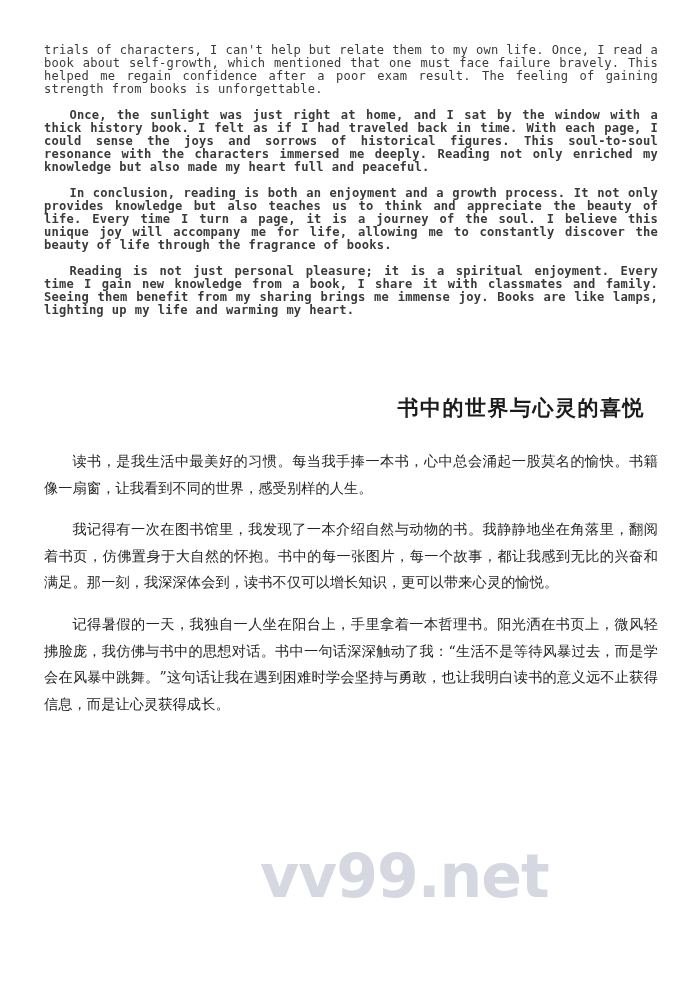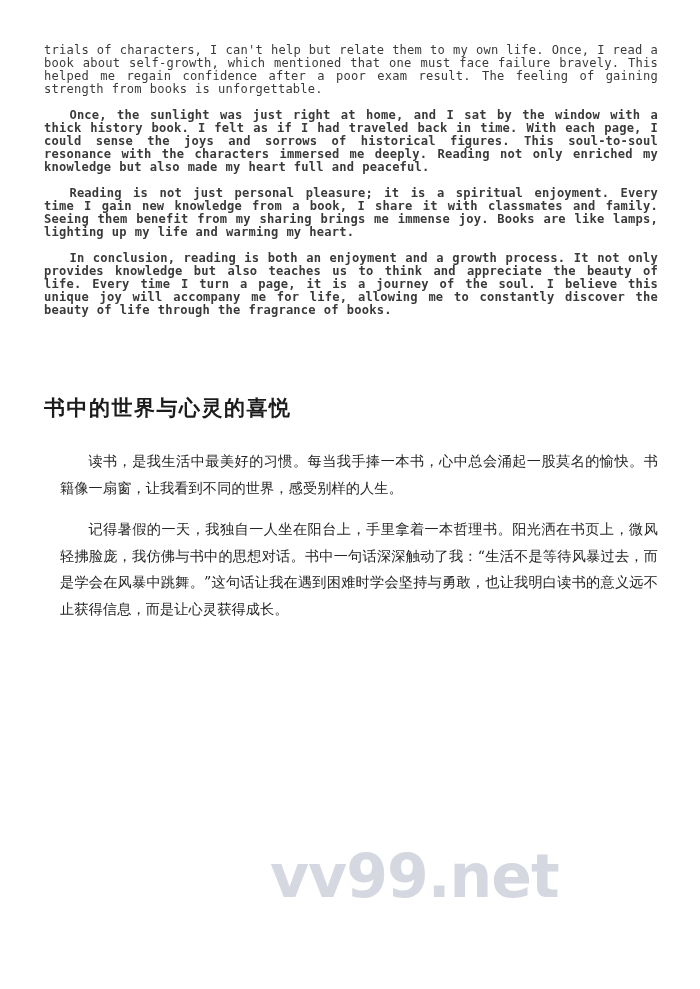--- a/index.html
+++ b/index.html
@@ -20,21 +20,21 @@
     position: absolute;
     left: 0; top: 0;
     width: 700px;
     height: 989px;
     background: #ffffff;
   }
 
   
   #watermark {
     position: absolute;
-    left: 270px;
+    left: 260px;
     top: 845px;
     width: 430px;
     height: 62px;
     font-family: "DejaVu Sans", "Liberation Sans", sans-serif;
     font-size: 60px;
     font-weight: bold;
     letter-spacing: -1px;
     color: #c8ccd6;
     opacity: 0.75;
     z-index: 0;
@@ -65,36 +65,36 @@
     text-align: justify;
     text-justify: inter-word;
     letter-spacing: 0.2px;
     word-spacing: 0.5px;
   }
   p.eng.indent { text-indent: 2.1em; font-weight: bold; }
   p.eng:last-child { margin-bottom: 0; }
 
   
   h1.cn-title {
-    margin: 0;
+    margin: 13px;
     padding: 0;
     font-family: "DejaVu Sans", "Liberation Sans", sans-serif;
     font-size: 21px;
     font-weight: bold;
     color: #1c1c1c;
-    text-align: left;
+    text-align: right;
     letter-spacing: 1.5px;
     line-height: 30px;
   }
   .title-wrap { margin-top: 76px; }
 
   
   .cn-block { margin-top: 25px; }
   p.cn {
-    margin: 0 0 15px 16px;
+    margin: 0 0 15px 0;
     font-family: "DejaVu Serif", "Liberation Serif", serif;
     font-size: 14.2px;
     line-height: 26.6px;
     color: #252525;
     text-align: justify;
     text-indent: 2em;
     letter-spacing: 0.1px;
   }
   p.cn:last-child { margin-bottom: 0; }
 
@@ -126,30 +126,31 @@
 
 <div id="page">
 
   <div id="watermark">vv99.net</div>
 
   <div id="content">
 
     <section class="eng-block">
       <p class="eng">trials of characters, I can't help but relate them to my own life. Once, I read a book about self-growth, which mentioned that one must face failure bravely. This helped me regain confidence after a poor exam result. The feeling of gaining strength from books is unforgettable.</p>
       <p class="eng indent">Once, the sunlight was just right at home, and I sat by the window with a thick history book. I felt as if I had traveled back in time. With each page, I could sense the joys and sorrows of historical figures. This soul-to-soul resonance with the characters immersed me deeply. Reading not only enriched my knowledge but also made my heart full and peaceful.</p>
+      <p class="eng indent">In conclusion, reading is both an enjoyment and a growth process. It not only provides knowledge but also teaches us to think and appreciate the beauty of life. Every time I turn a page, it is a journey of the soul. I believe this unique joy will accompany me for life, allowing me to constantly discover the beauty of life through the fragrance of books.</p>
       <p class="eng indent">Reading is not just personal pleasure; it is a spiritual enjoyment. Every time I gain new knowledge from a book, I share it with classmates and family. Seeing them benefit from my sharing brings me immense joy. Books are like lamps, lighting up my life and warming my heart.</p>
-      <p class="eng indent">In conclusion, reading is both an enjoyment and a growth process. It not only provides knowledge but also teaches us to think and appreciate the beauty of life. Every time I turn a page, it is a journey of the soul. I believe this unique joy will accompany me for life, allowing me to constantly discover the beauty of life through the fragrance of books.</p>
     </section>
 
     <div class="title-wrap">
       <h1 class="cn-title">书中的世界与心灵的喜悦</h1>
     </div>
 
     <section class="cn-block">
       <p class="cn">读书，是我生活中最美好的习惯。每当我手捧一本书，心中总会涌起一股莫名的愉快。书籍像一扇窗，让我看到不同的世界，感受别样的人生。</p>
+      <p class="cn">我记得有一次在图书馆里，我发现了一本介绍自然与动物的书。我静静地坐在角落里，翻阅着书页，仿佛置身于大自然的怀抱。书中的每一张图片，每一个故事，都让我感到无比的兴奋和满足。那一刻，我深深体会到，读书不仅可以增长知识，更可以带来心灵的愉悦。</p>
       <p class="cn">记得暑假的一天，我独自一人坐在阳台上，手里拿着一本哲理书。阳光洒在书页上，微风轻拂脸庞，我仿佛与书中的思想对话。书中一句话深深触动了我：“生活不是等待风暴过去，而是学会在风暴中跳舞。”这句话让我在遇到困难时学会坚持与勇敢，也让我明白读书的意义远不止获得信息，而是让心灵获得成长。</p>
 
     </section>
 
   </div>
 
 
 </div>
 
 </body></html>

